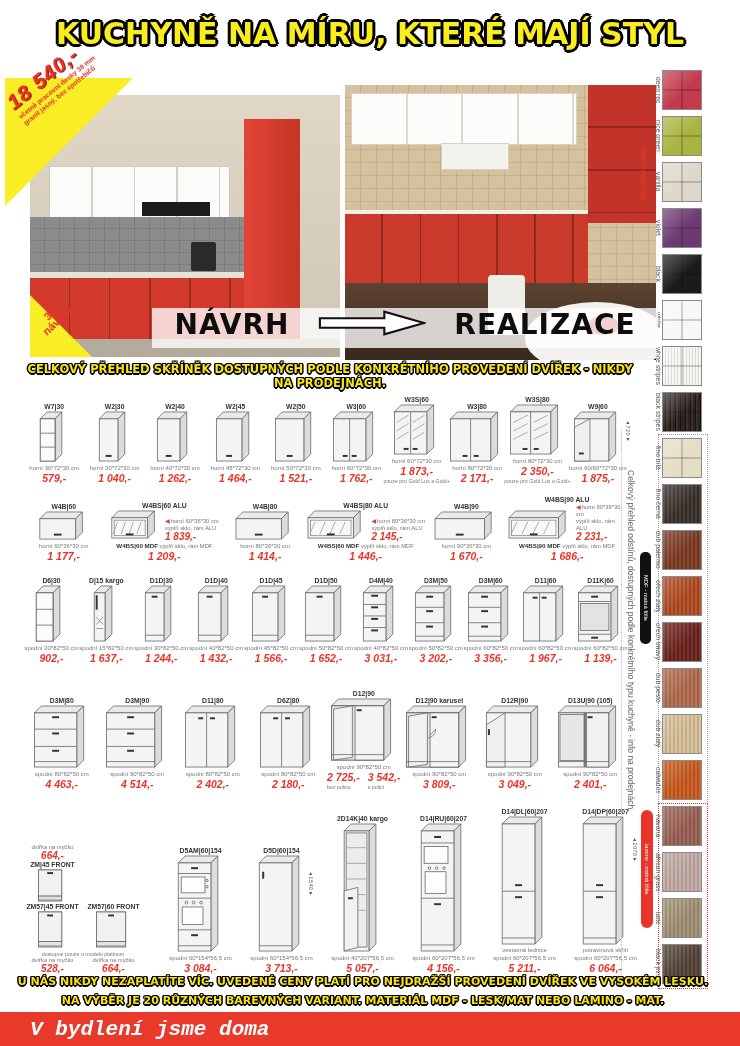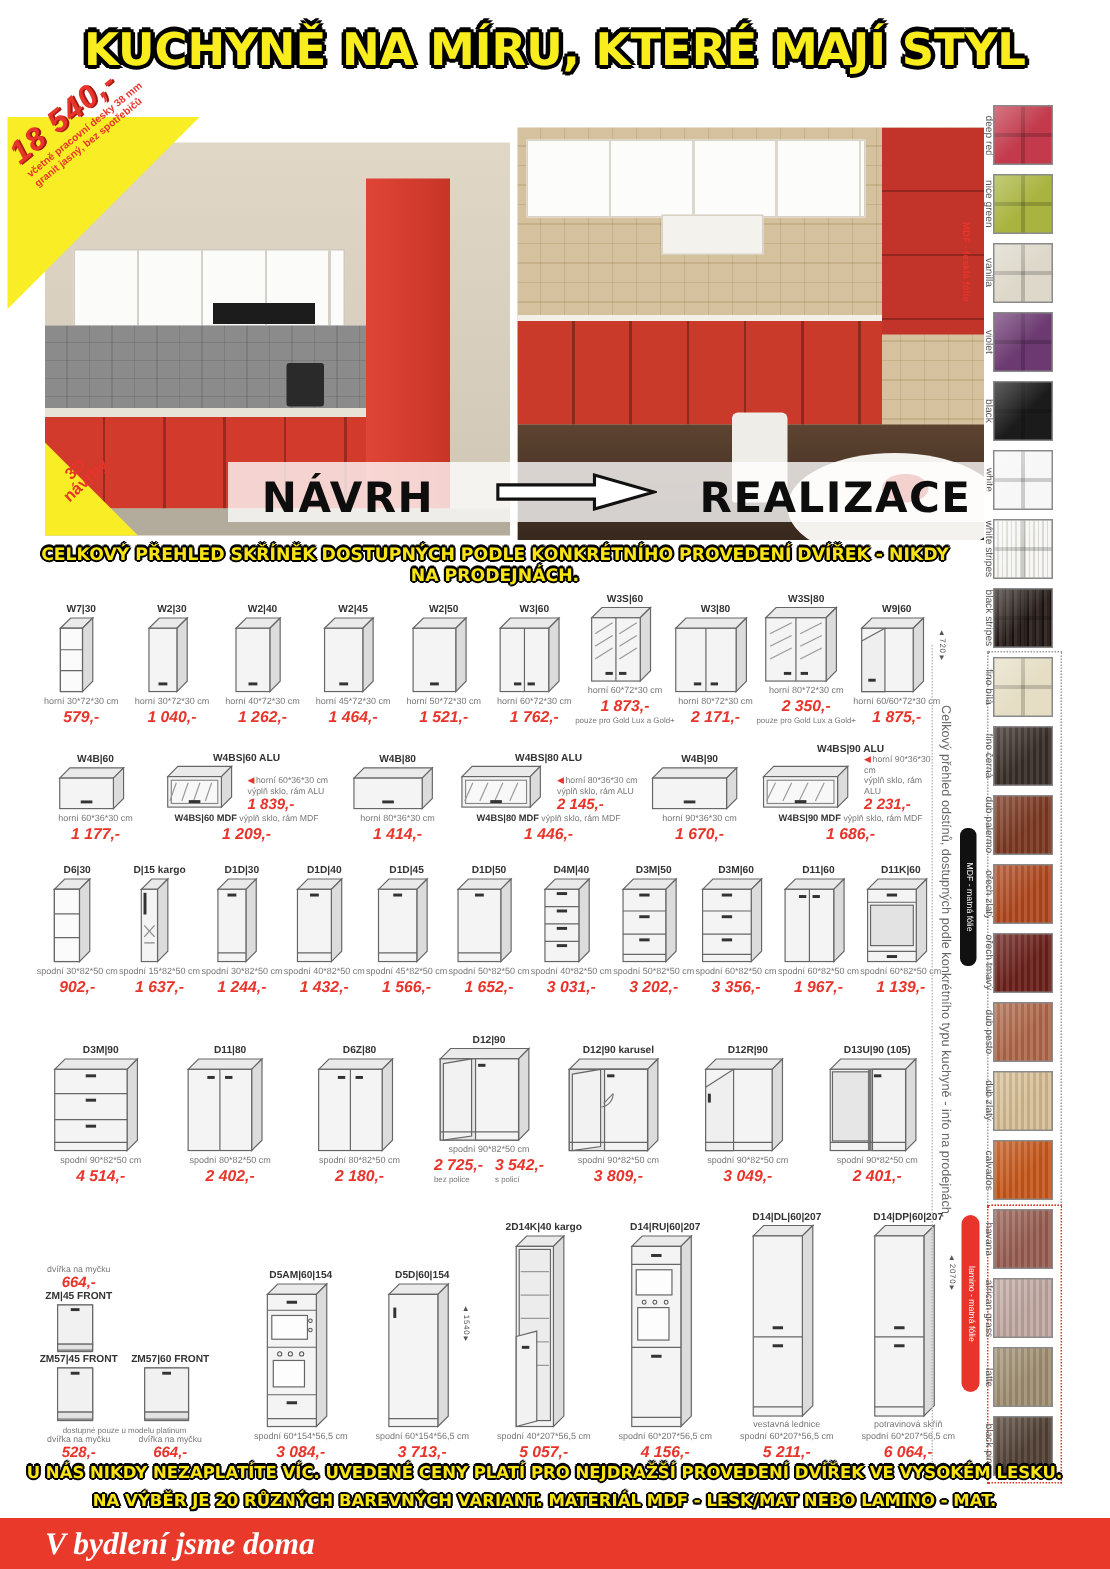--- a/index.html
+++ b/index.html
@@ -48,21 +48,21 @@
   .burst-price{font-size:21px;font-weight:800;font-style:italic;color:#e8342b;
      text-shadow:1px 1px 0 #a11b12;letter-spacing:1px;}
   .burst-note{font-size:6.8px;font-weight:bold;color:#e8342b;line-height:8px;}
   
   .badge3d{position:absolute;left:30px;top:295px;width:0;height:0;z-index:5;
      border-bottom:62px solid #f9ed26;border-right:62px solid transparent;}
   .badge3d-text{position:absolute;left:34px;top:322px;z-index:6;transform:rotate(-43deg);transform-origin:left top;
      font-size:11px;font-weight:800;color:#e8342b;line-height:10px;text-align:center;}
   
   .process-bar{position:absolute;left:152px;top:308px;width:506px;height:40px;z-index:4;
-     background:rgba(255,255,255,.78);display:flex;align-items:flex-end;gap:12px;}
+     background:rgba(255,255,255,.78);display:flex;align-items:flex-start;}
   .process-label{font-family:"DejaVu Sans", sans-serif;font-weight:800;font-size:28px;color:#0d0d0d;letter-spacing:1px;}
   .pl-navrh{flex:0 0 160px;text-align:center;}
   .pl-arrow{flex:0 0 120px;text-align:center;}
   .pl-real{flex:1;text-align:center;}
   
   .grid-heading{position:absolute;left:18px;top:362px;width:624px;text-align:center;z-index:3;
      font-family:"DejaVu Sans", sans-serif;font-weight:800;font-size:11.5px;color:#f8e414;
      text-shadow:-1.5px 0 0 #000,1.5px 0 0 #000,0 -1.5px 0 #000,0 1.5px 0 #000,
                  -1px -1px 0 #000,1px -1px 0 #000,-1px 1px 0 #000,1px 1px 0 #000;}
   
@@ -119,21 +119,21 @@
      font-size:8.5px;color:#666;z-index:3;}
   .dotted-sep{position:absolute;left:621px;top:430px;height:555px;border-left:1px dotted #bbb;}
   
   .bottom-note{position:absolute;left:0;top:972px;width:726px;text-align:center;z-index:2;
      font-family:"DejaVu Sans", sans-serif;font-weight:800;font-size:11px;color:#f8e414;line-height:19px;
      text-shadow:-1.5px 0 0 #000,1.5px 0 0 #000,0 -1.5px 0 #000,0 1.5px 0 #000,
                  -1px -1px 0 #000,1px -1px 0 #000,-1px 1px 0 #000,1px 1px 0 #000;}
   .footer{position:absolute;left:0;bottom:0;width:740px;height:34px;background:#e8392b;z-index:5;
      display:flex;align-items:center;}
   .footer-tagline{color:#fff;font-size:21px;font-style:italic;font-weight:bold;margin-left:30px;
-     font-family:Liberation Serif, serif;}
+     font-family:Liberation Mono, monospace;}
 </style>
 </head>
 <body>
 
 <div class="main-title">KUCHYNĚ NA MÍRU, KTERÉ MAJÍ STYL</div>
 
 <div class="hero" id="hero-left">
   <div class="hl-upper"></div>
   <div class="hl-hood"></div>
   <div class="hl-splash"></div>
@@ -626,20 +626,38 @@
             <rect x="2" y="17.8" width="29" height="27.4" fill="#e3e3e3" stroke="#666" stroke-width="0.8"></rect>
             <line x1="0" y1="49.1" x2="33" y2="49.1" stroke="#666" stroke-width="0.8"></line>
             <rect x="13.0" y="51.6" width="7" height="2" fill="#333"></rect>
           </svg>
         </div>
         <div class="cab-desc">spodní 60*82*50 cm</div>
         <div class="cab-price">1 139,-</div>
       </div>
     </div>
     <div class="cab-row row4">
+      <div class="cab">
+        <div class="cab-model">D3M|80</div>
+        <div class="cab-fig">
+          <svg width="58" height="64" viewBox="-1 -1 58 65" xmlns="http://www.w3.org/2000/svg">
+            <polygon points="0,7 7,0 50,0 43,7" fill="#eaeaea" stroke="#666" stroke-width="0.8"></polygon>
+            <polygon points="43,7 50,0 50,55 43,62" fill="#dcdcdc" stroke="#666" stroke-width="0.8"></polygon>
+            <rect x="0" y="7" width="43" height="55" fill="#f4f4f4" stroke="#666" stroke-width="0.8"></rect>
+            <line x1="0" y1="23.5" x2="43" y2="23.5" stroke="#666" stroke-width="0.8"></line>
+            <line x1="0" y1="41.1" x2="43" y2="41.1" stroke="#666" stroke-width="0.8"></line>
+            <line x1="0" y1="56.5" x2="43" y2="56.5" stroke="#666" stroke-width="0.8"></line>
+            <rect x="18.0" y="10.4" width="7" height="2" fill="#333"></rect>
+            <rect x="18.0" y="26.9" width="7" height="2" fill="#333"></rect>
+            <rect x="18.0" y="44.5" width="7" height="2" fill="#333"></rect>
+          </svg>
+        </div>
+        <div class="cab-desc">spodní 80*82*50 cm</div>
+        <div class="cab-price">4 463,-</div>
+      </div>
       <div class="cab">
         <div class="cab-model">D3M|90</div>
         <div class="cab-fig">
           <svg width="64" height="64" viewBox="-1 -1 64 65" xmlns="http://www.w3.org/2000/svg">
             <polygon points="0,7 7,0 56,0 49,7" fill="#eaeaea" stroke="#666" stroke-width="0.8"></polygon>
             <polygon points="49,7 56,0 56,55 49,62" fill="#dcdcdc" stroke="#666" stroke-width="0.8"></polygon>
             <rect x="0" y="7" width="49" height="55" fill="#f4f4f4" stroke="#666" stroke-width="0.8"></rect>
             <line x1="0" y1="23.5" x2="49" y2="23.5" stroke="#666" stroke-width="0.8"></line>
             <line x1="0" y1="41.1" x2="49" y2="41.1" stroke="#666" stroke-width="0.8"></line>
             <line x1="0" y1="56.5" x2="49" y2="56.5" stroke="#666" stroke-width="0.8"></line>

